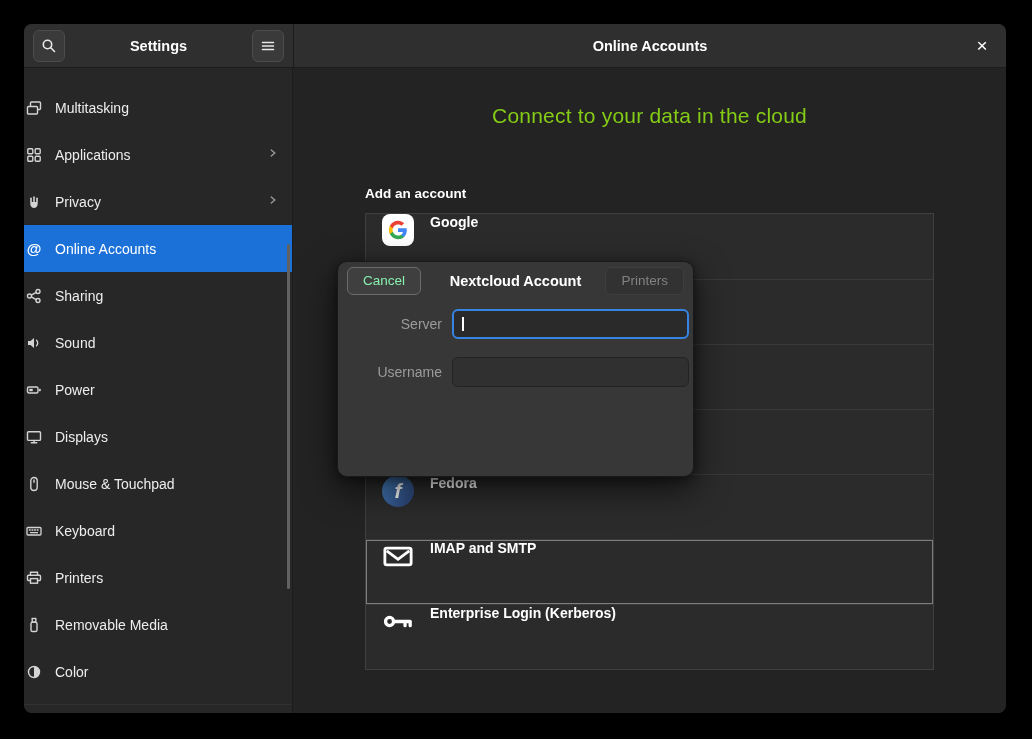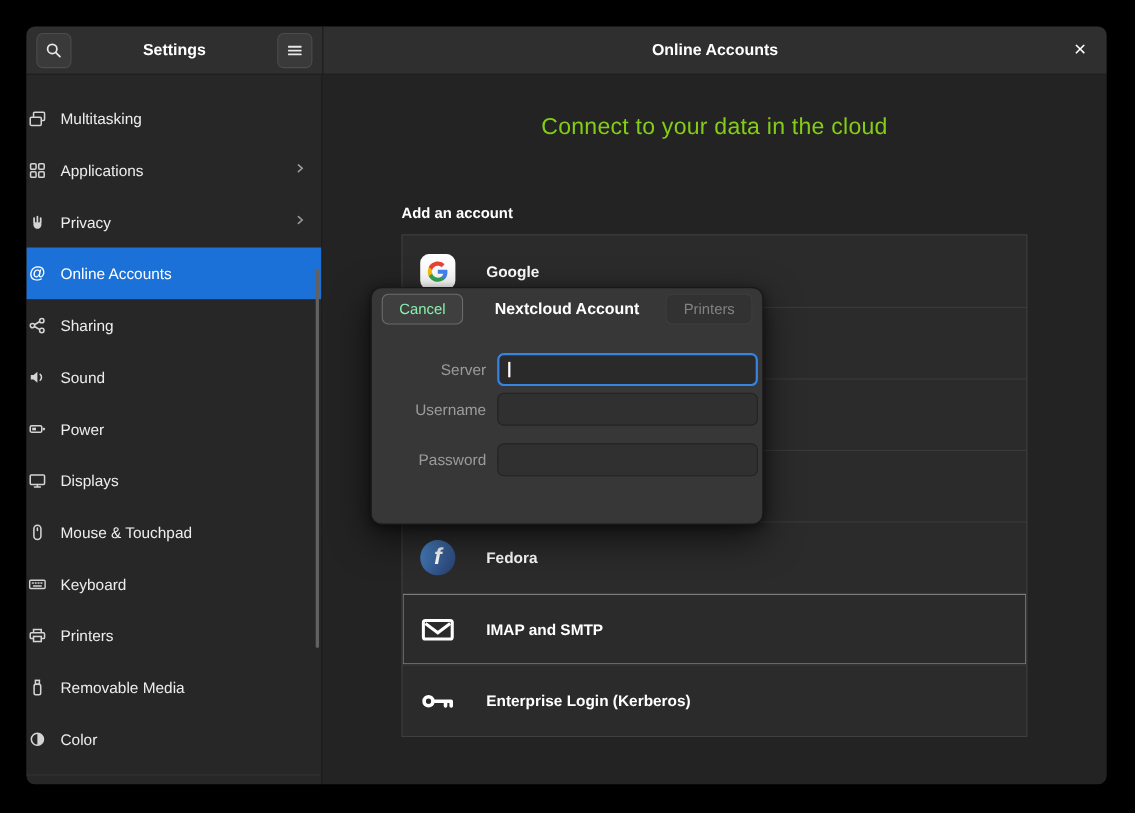--- a/index.html
+++ b/index.html
@@ -59,21 +59,21 @@
   .page-title {
     position:absolute; left:0; right:0; top:36px; text-align:center;
     font-size:21px; font-weight:300; letter-spacing:.2px; color:#84cc16;
   }
   .section-label { position:absolute; left:72px; top:118px; font-size:13.5px; font-weight:bold; color:#fff; }
   .account-list {
     position:absolute; left:72px; top:145px; width:569px;
     border:1px solid #3f3f3f; background:#2b2b2b;
   }
   .account-row {
-    height:65px; display:flex; align-items:center; padding-left:16px; gap:28px;
+    height:65px; display:flex; align-items:flex-start; padding-left:16px; gap:16px;
     position:relative;
   }
   .account-row + .account-row { border-top:1px solid #3a3a3a; }
   .account-row.focused { box-shadow: inset 0 0 0 1px #7d7d7d; }
   .acct-label { font-size:14px; font-weight:bold; color:#fff; }
   .acct-icon { width:32px; height:32px; display:flex; align-items:center; justify-content:center; flex:0 0 32px; }
   .google-badge { width:32px; height:32px; background:#fff; border-radius:8px;
                   display:flex; align-items:center; justify-content:center; }
   .fedora-badge { width:32px; height:32px; border-radius:50%;
                   background:linear-gradient(135deg,#4a86c9 10%,#294172 90%);
@@ -340,31 +340,27 @@
     </div>
   </div>
 
   <div class="dialog">
     <div class="dialog-header">
       <button class="btn btn-cancel">Cancel</button>
       <div class="dialog-title">Nextcloud Account</div>
       <button class="btn btn-connect" disabled="">Printers</button>
     </div>
 
-    <div class="frow" style="top:59px;">
+    <div class="frow" style="top:47px;">
       <div class="frow-label">Server</div>
       <div class="entry focused">
         <div class="caret"></div>
       </div>
     </div>
 
     <div class="frow" style="top:95px;">
       <div class="frow-label">Username</div>
       <div class="entry"></div>
     </div>
 
-    <div class="frow" style="top:141px;">
-      <div class="frow-label">Password</div>
-      <div class="entry"></div>
-    </div>
   </div>
 
 </div>
 
 </body></html>

